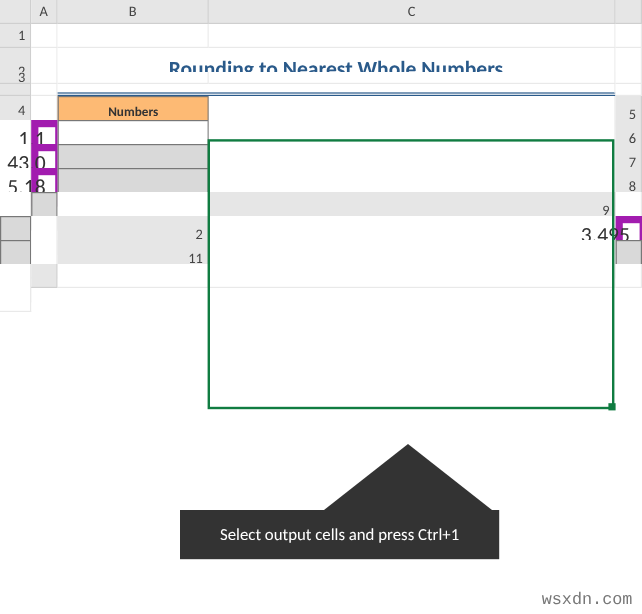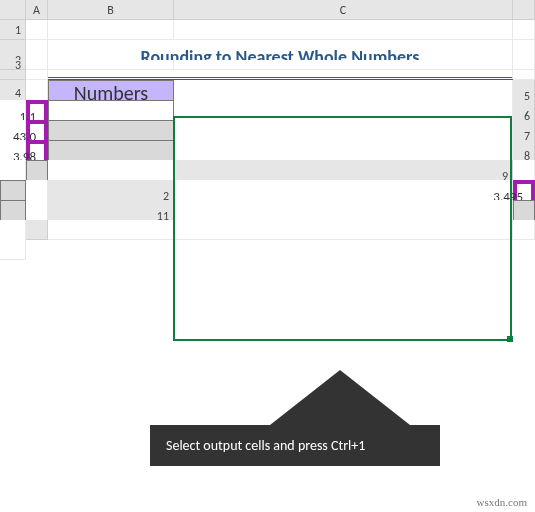--- a/index.html
+++ b/index.html
@@ -49,32 +49,32 @@
   .title-cell {
     grid-column: 3 / span 2;
     justify-content: center;
     font-size: 18px;
     font-weight: bold;
     color: #2a5a8a;
     border-bottom: 3px double #2a5a8a;
     padding-bottom: 4px;
   }
   .hdr-cell {
-    background: #c4b5fd;
+    background: #fdba74;
     border: 1px solid #777;
-    font-weight: normal;
+    font-weight: bold;
     justify-content: center;
-    font-size: 20px;
+    font-size: 11px;
     color: #333;
   }
   .data-num {
-    border: 4px solid #a21caf;
+    border: 6px solid #a21caf;
     justify-content: flex-end;
     padding-right: 8px;
-    font-size: 13px;
+    font-size: 18px;
   }
   .data-out {
     border: 1px solid #777;
     background: #D9D9D9;
   }
   .selection-box {
     position: absolute;
     border: 2px solid #107c41;
     pointer-events: none;
     background: transparent;
@@ -98,30 +98,30 @@
     border-left: 70px solid transparent;
     border-right: 70px solid transparent;
     border-bottom: 55px solid #333;
     margin-left: 120px;
   }
   .callout-box {
     background: #333;
     color: #fff;
     font-size: 14px;
     padding: 12px 16px;
-    text-align: left;
-    width: 290px;
+    text-align: center;
+    width: 266px;
   }
   .watermark {
     position: absolute;
     right: 8px;
     bottom: 4px;
-    font-size: 11px;
+    font-size: 14px;
     color: #777;
-    font-family: Liberation Serif, serif;
+    font-family: Liberation Mono, monospace;
   }
 </style>
 </head>
 <body>
 
 <div class="sheet">
 
   <div class="corner"></div>
   <div class="colhdr">A</div>
   <div class="colhdr">B</div>
@@ -157,21 +157,21 @@
   <div class="cell row-data"></div>
 
   <div class="rowhdr row-data">6</div>
   <div class="cell row-data"></div>
   <div class="cell row-data data-num">43.0</div>
   <div class="cell row-data data-out"></div>
   <div class="cell row-data"></div>
 
   <div class="rowhdr row-data">7</div>
   <div class="cell row-data"></div>
-  <div class="cell row-data data-num">3.98</div>
+  <div class="cell row-data data-num">5.18</div>
   <div class="cell row-data data-out"></div>
   <div class="cell row-data"></div>
 
   <div class="rowhdr row-data">8</div>
   <div class="cell row-data"></div>
   <div class="cell row-data data-out"></div>
   <div class="cell row-data"></div>
 
   <div class="rowhdr row-data">9</div>
   <div class="cell row-data"></div>

